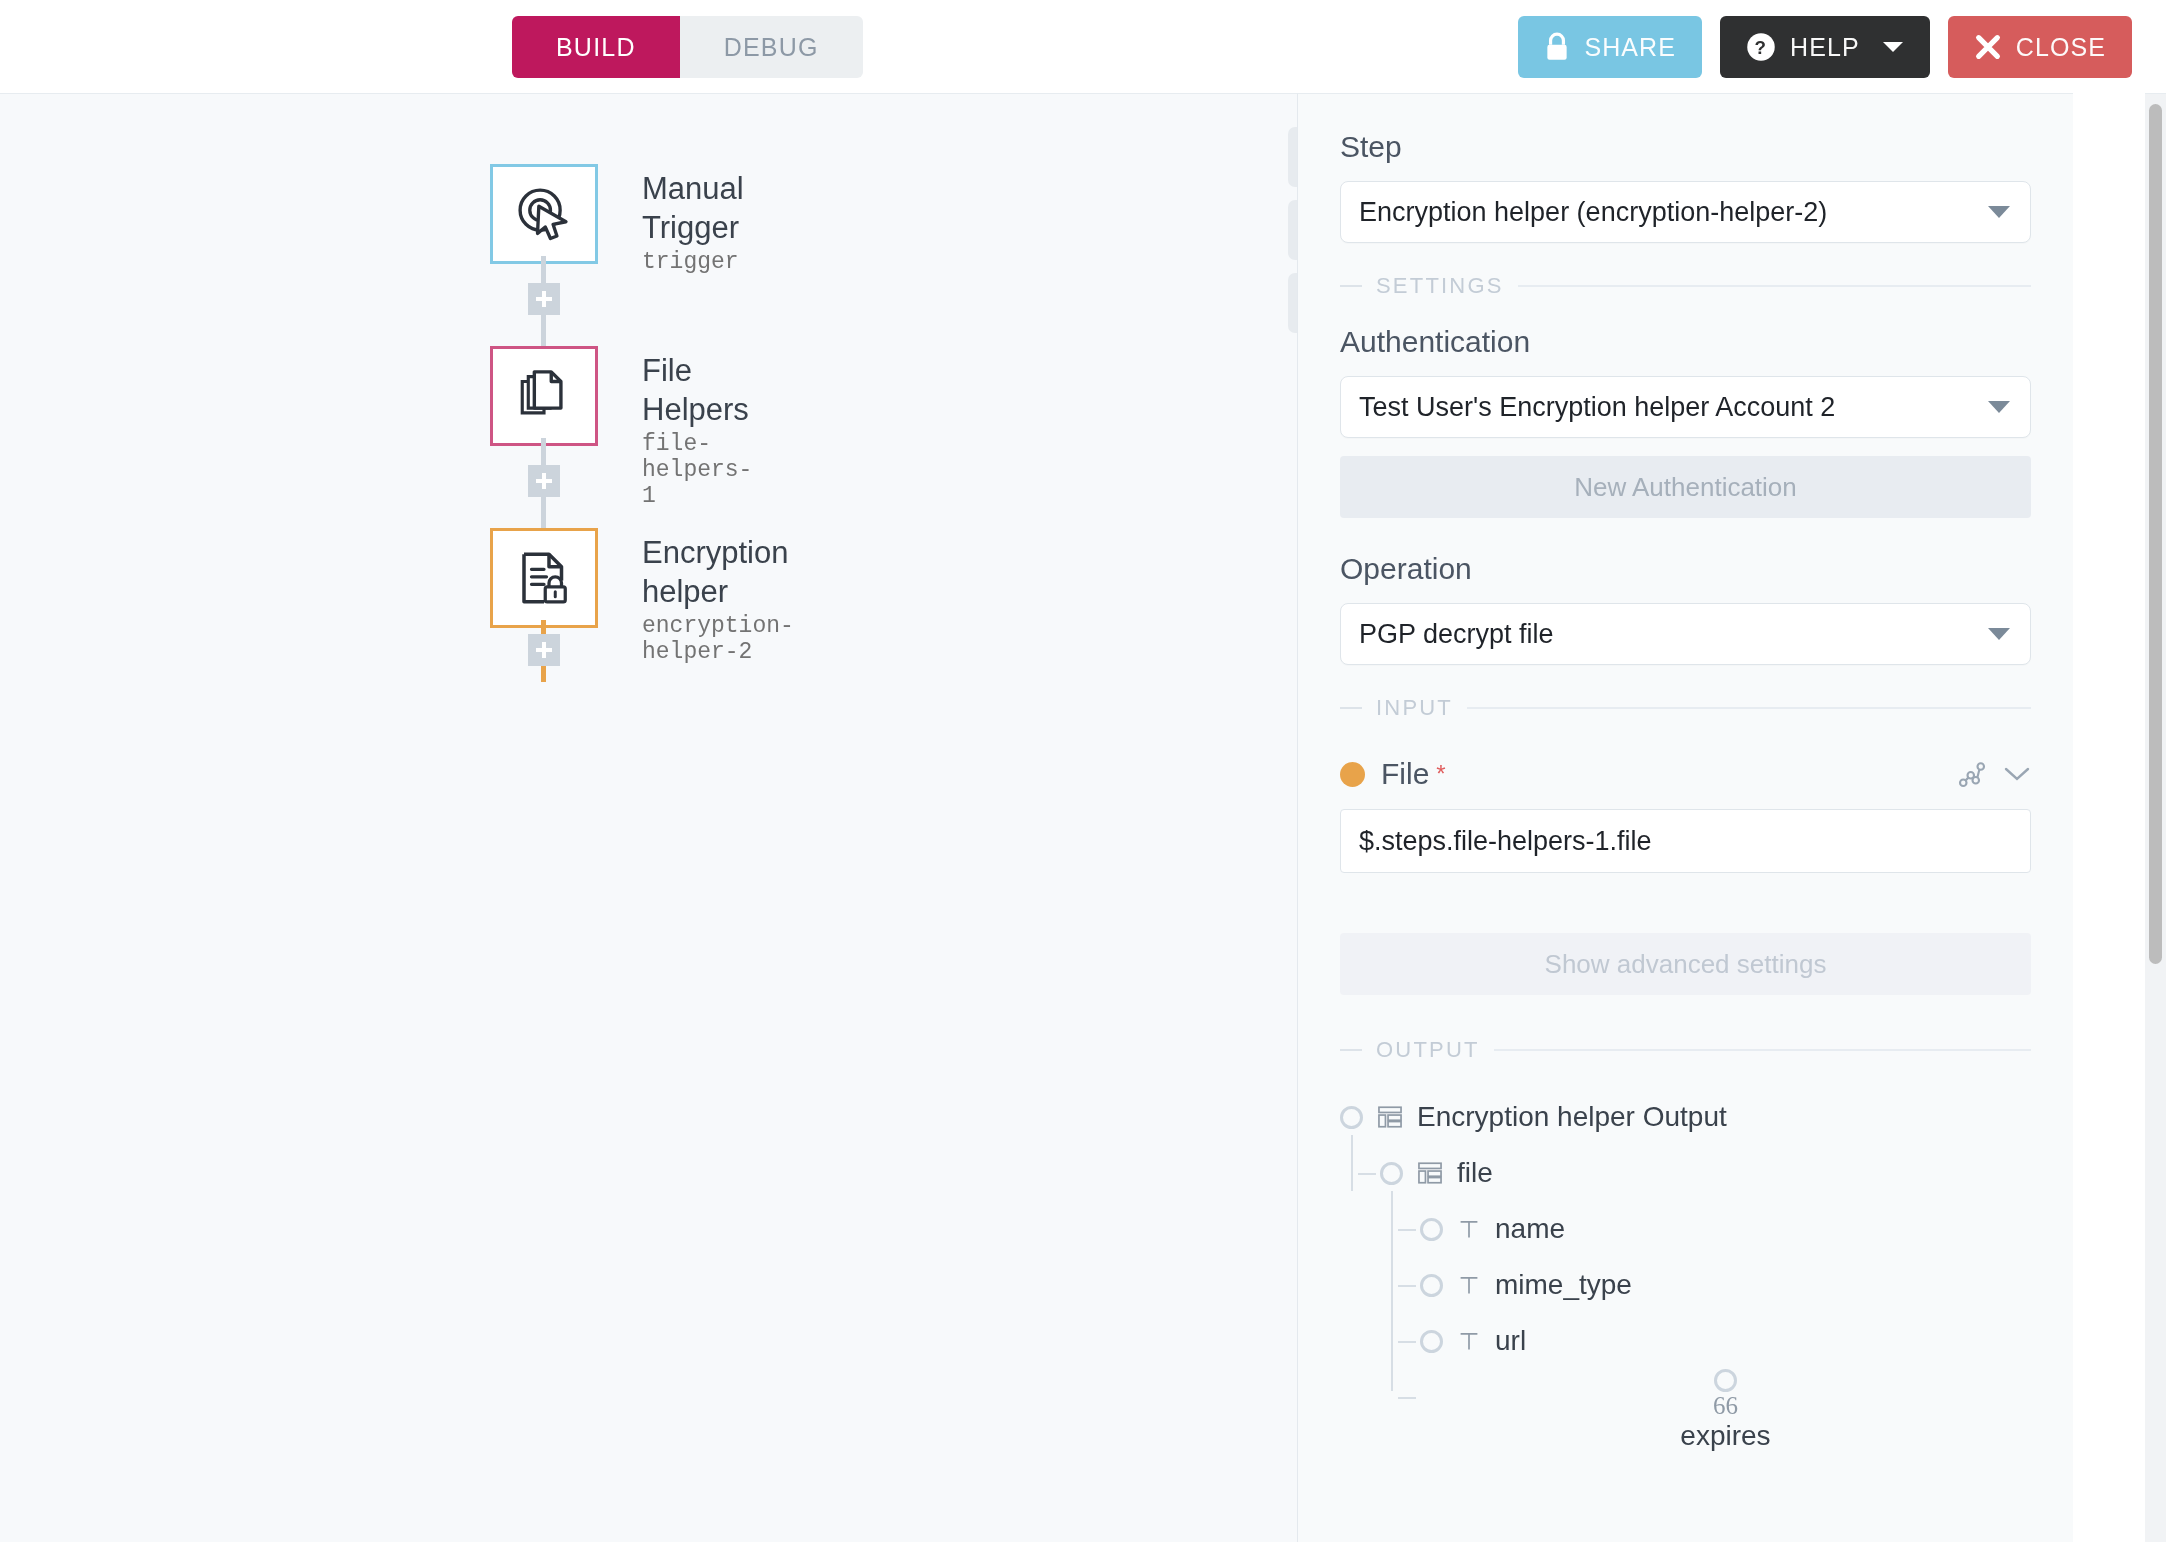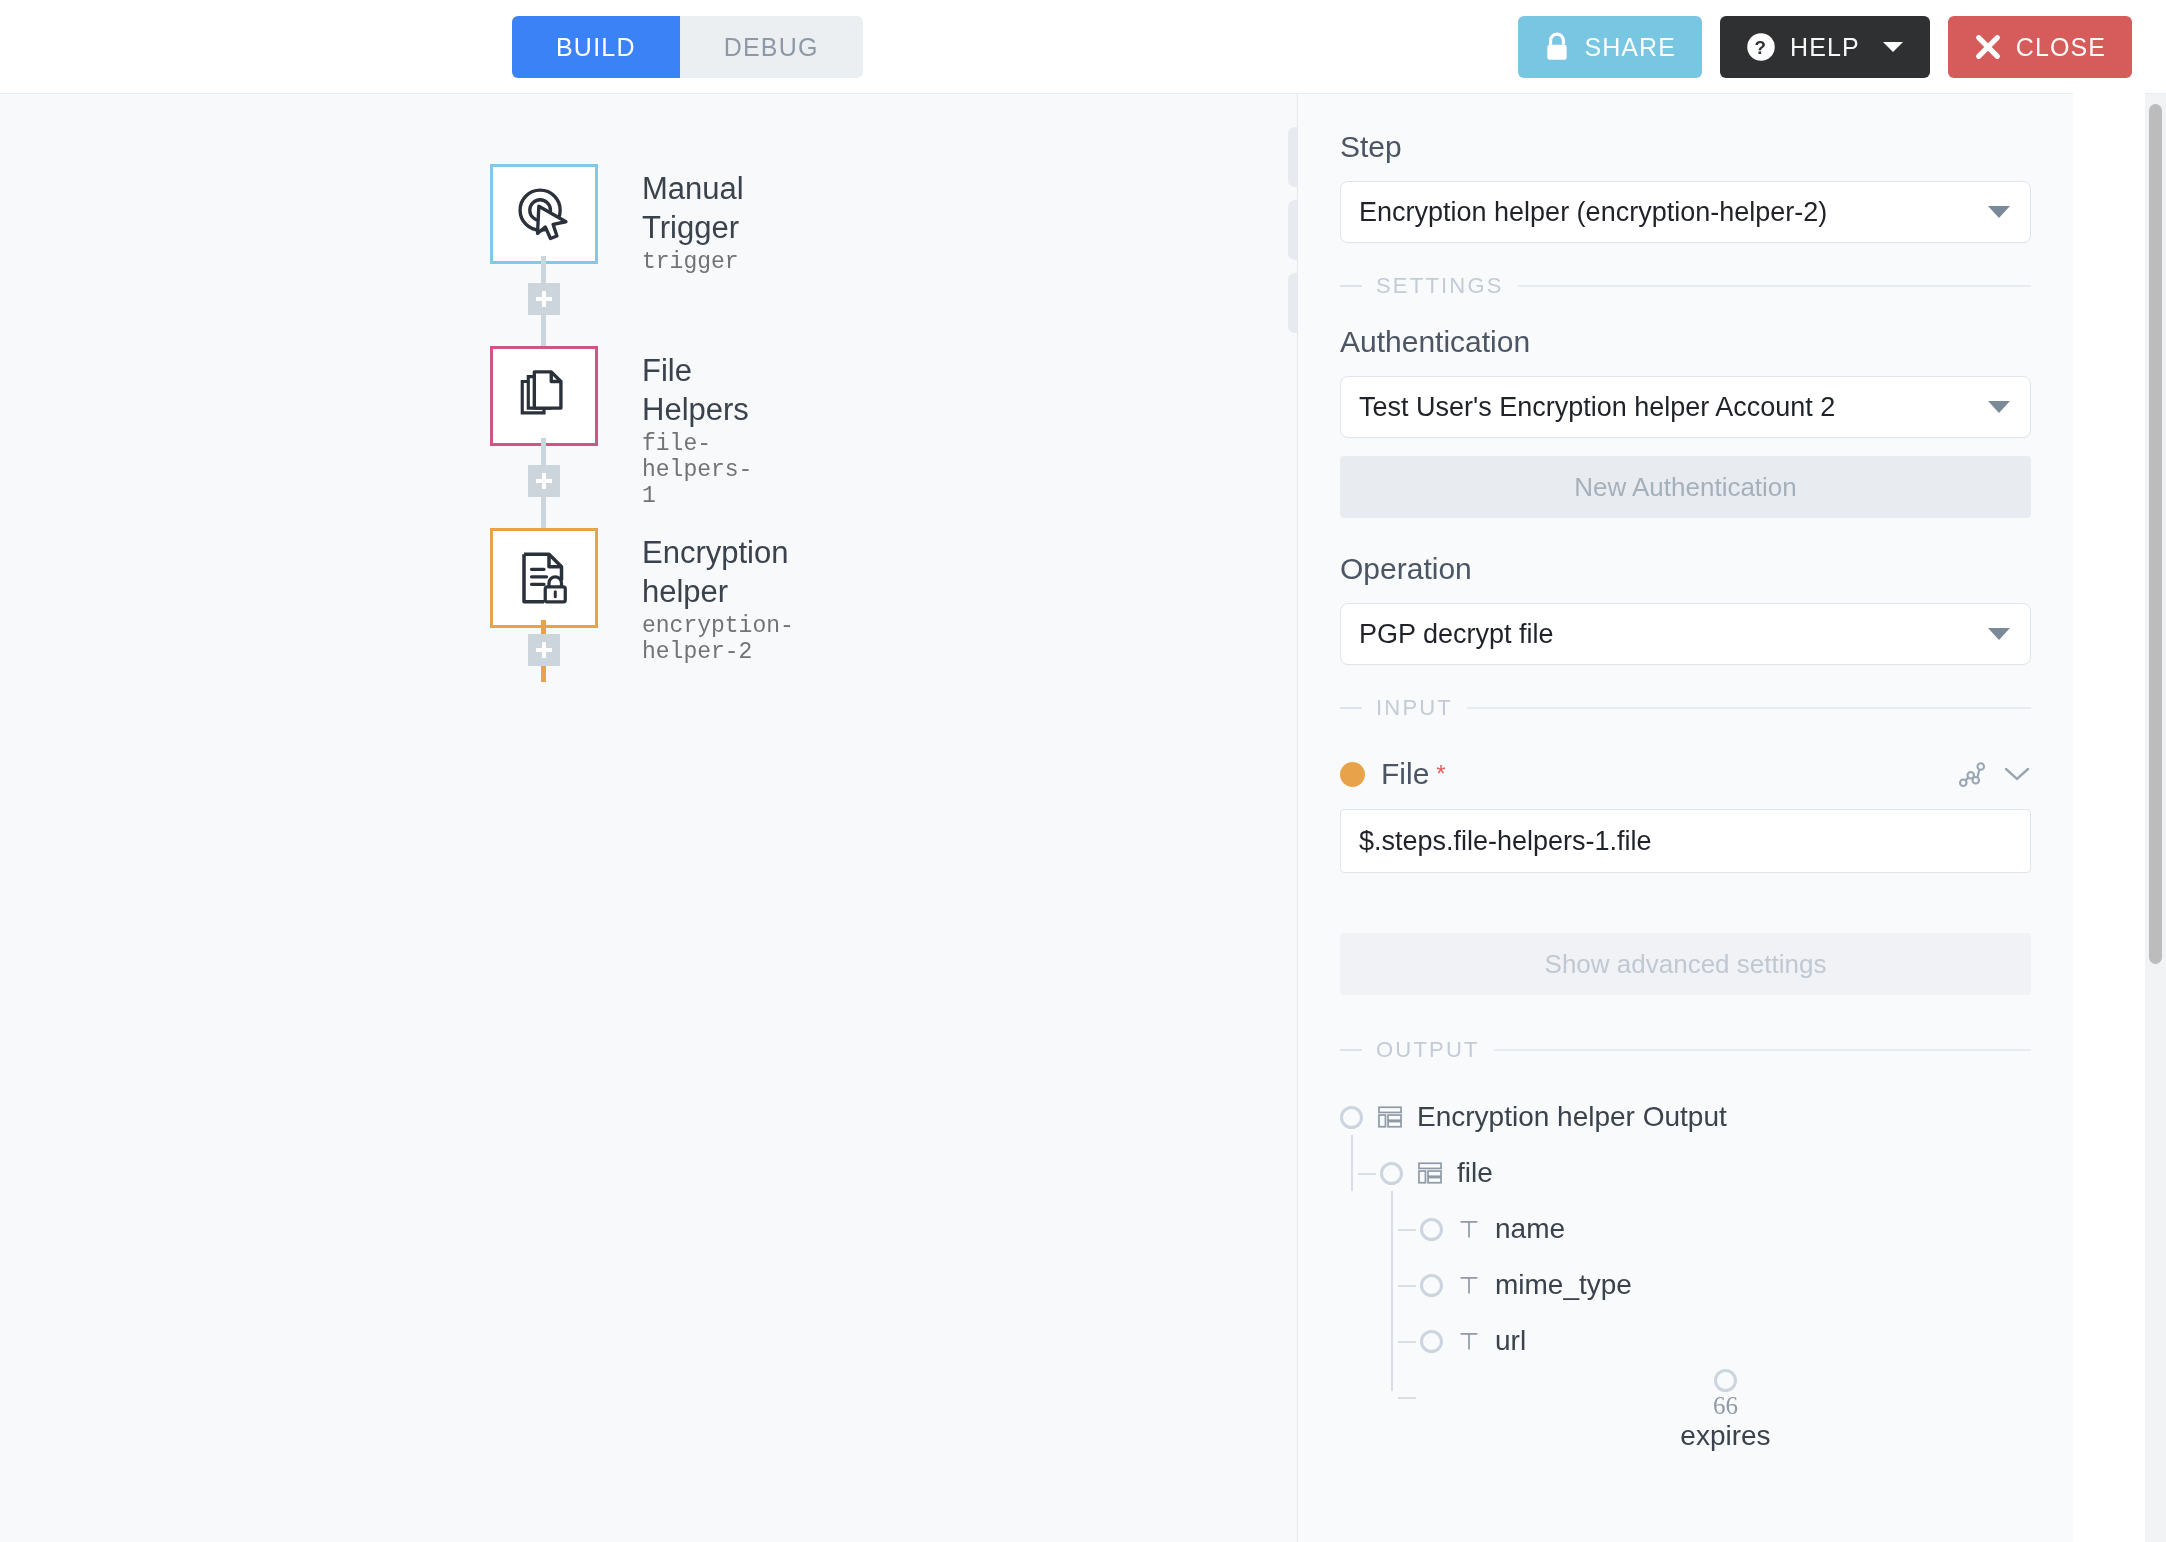--- a/index.html
+++ b/index.html
@@ -17,21 +17,21 @@
   }
   .mode-toggle {
     position: absolute; left: 512px; top: 16px;
     display: flex; border-radius: 6px; overflow: hidden;
   }
   .mode-btn {
     height: 62px; line-height: 62px; text-align: center;
     font-size: 25px; letter-spacing: 1.2px;
     padding: 0 44px; cursor: pointer; user-select: none;
   }
-  .mode-btn.active { background: #3b82f6; color: #ffffff; }
+  .mode-btn.active { background: #be185d; color: #ffffff; }
   .mode-btn.inactive { background: #eceff1; color: #8d99a6; }
 
   .top-actions {
     position: absolute; right: 34px; top: 16px;
     display: flex; gap: 18px; align-items: center;
   }
   .tbtn {
     height: 62px; border-radius: 6px; display: flex; align-items: center;
     gap: 14px; padding: 0 26px; font-size: 25px; letter-spacing: 1.1px;
     color: #ffffff; cursor: pointer; user-select: none;

